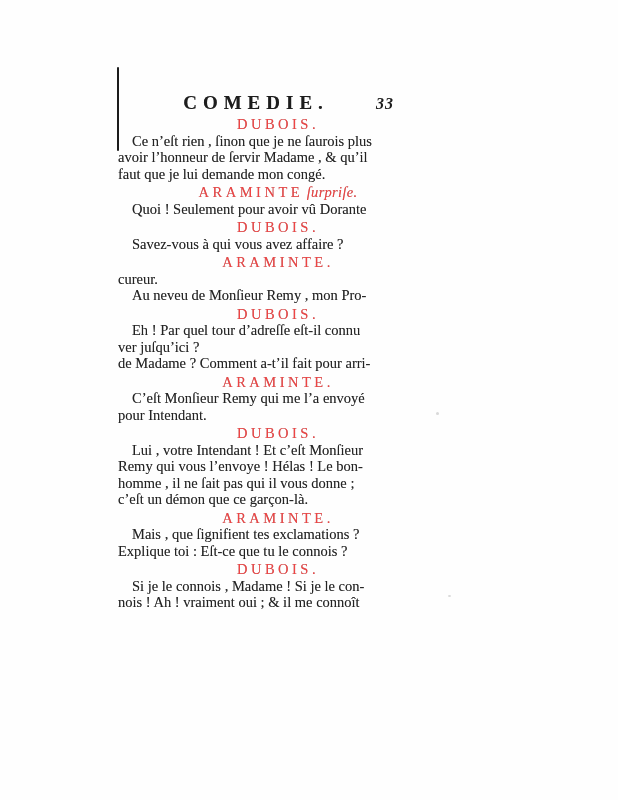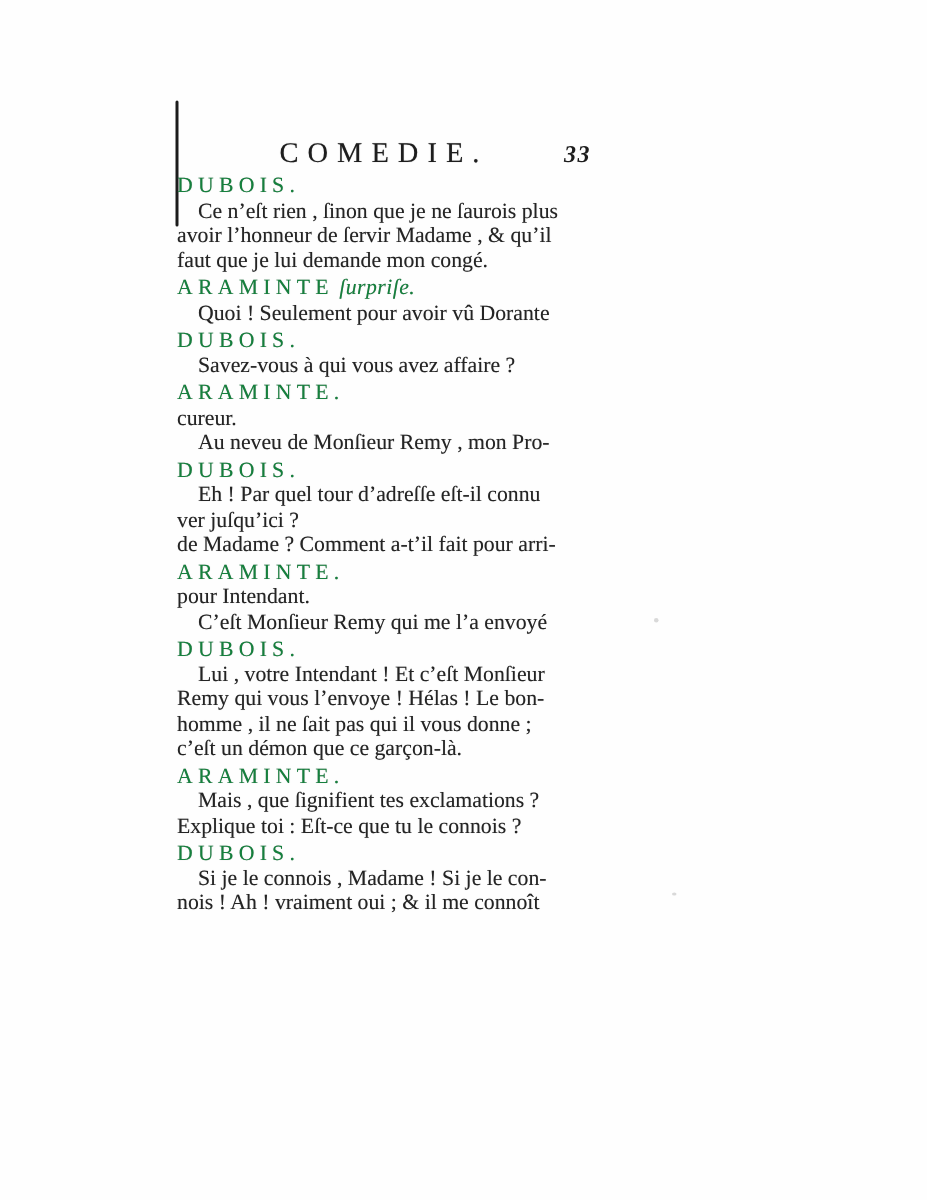--- a/index.html
+++ b/index.html
@@ -44,21 +44,21 @@
   }
   .running-header {
     position: relative;
     text-align: center;
     height: 22px;
     white-space: nowrap;
   }
   .running-title {
     position: relative;
     left: -8px;
-    font-weight: normal;
+    font-weight: bold;
     font-size: 19px;
     letter-spacing: 6px;
     color: #1d1d1d;
     text-shadow: 0 0 .6px rgba(0,0,0,.45);
   }
   .page-number {
     position: absolute;
     right: 16px;
     top: 3px;
     font-weight: bold;
@@ -70,23 +70,24 @@
   .line {
     font-size: 14.5px;
     line-height: 16.5px;
     white-space: nowrap;
     color: #242424;
     text-shadow: 0 0 .5px rgba(0,0,0,.35);
   }
   .line.indent { text-indent: 14px; }
   .line.flush  { text-indent: 0; }
   .line.speaker {
-    text-align: left;
+    text-align: center;
     margin-top: 2px;
-    color: #15803d;
+    color: #ef4444;
+    margin-left: 28px;
   }
   .sp-name { letter-spacing: 3.5px; }
   .direction {
     font-style: italic;
     letter-spacing: .3px;
   }
 </style>
 </head>
 <body>
 
@@ -110,22 +111,22 @@
         <div class="line speaker"><span class="sp-name">DUBOIS.</span></div>
         <div class="line indent">Savez-vous à qui vous avez affaire ?</div>
         <div class="line speaker"><span class="sp-name">ARAMINTE.</span></div>
         <div class="line flush">cureur.</div>
         <div class="line indent">Au neveu de Monſieur Remy , mon Pro-</div>
         <div class="line speaker"><span class="sp-name">DUBOIS.</span></div>
         <div class="line indent">Eh ! Par quel tour d’adreſſe eſt-il connu</div>
         <div class="line flush">ver juſqu’ici ?</div>
         <div class="line flush">de Madame ? Comment a-t’il fait pour arri-</div>
         <div class="line speaker"><span class="sp-name">ARAMINTE.</span></div>
+        <div class="line indent">C’eſt Monſieur Remy qui me l’a envoyé</div>
         <div class="line flush">pour Intendant.</div>
-        <div class="line indent">C’eſt Monſieur Remy qui me l’a envoyé</div>
         <div class="line speaker"><span class="sp-name">DUBOIS.</span></div>
         <div class="line indent">Lui , votre Intendant ! Et c’eſt Monſieur</div>
         <div class="line flush">Remy qui vous l’envoye ! Hélas ! Le bon-</div>
         <div class="line flush">homme , il ne ſait pas qui il vous donne ;</div>
         <div class="line flush">c’eſt un démon que ce garçon-là.</div>
         <div class="line speaker"><span class="sp-name">ARAMINTE.</span></div>
         <div class="line indent">Mais , que ſignifient tes exclamations ?</div>
         <div class="line flush">Explique toi : Eſt-ce que tu le connois ?</div>
         <div class="line speaker"><span class="sp-name">DUBOIS.</span></div>
         <div class="line indent">Si je le connois , Madame ! Si je le con-</div>

